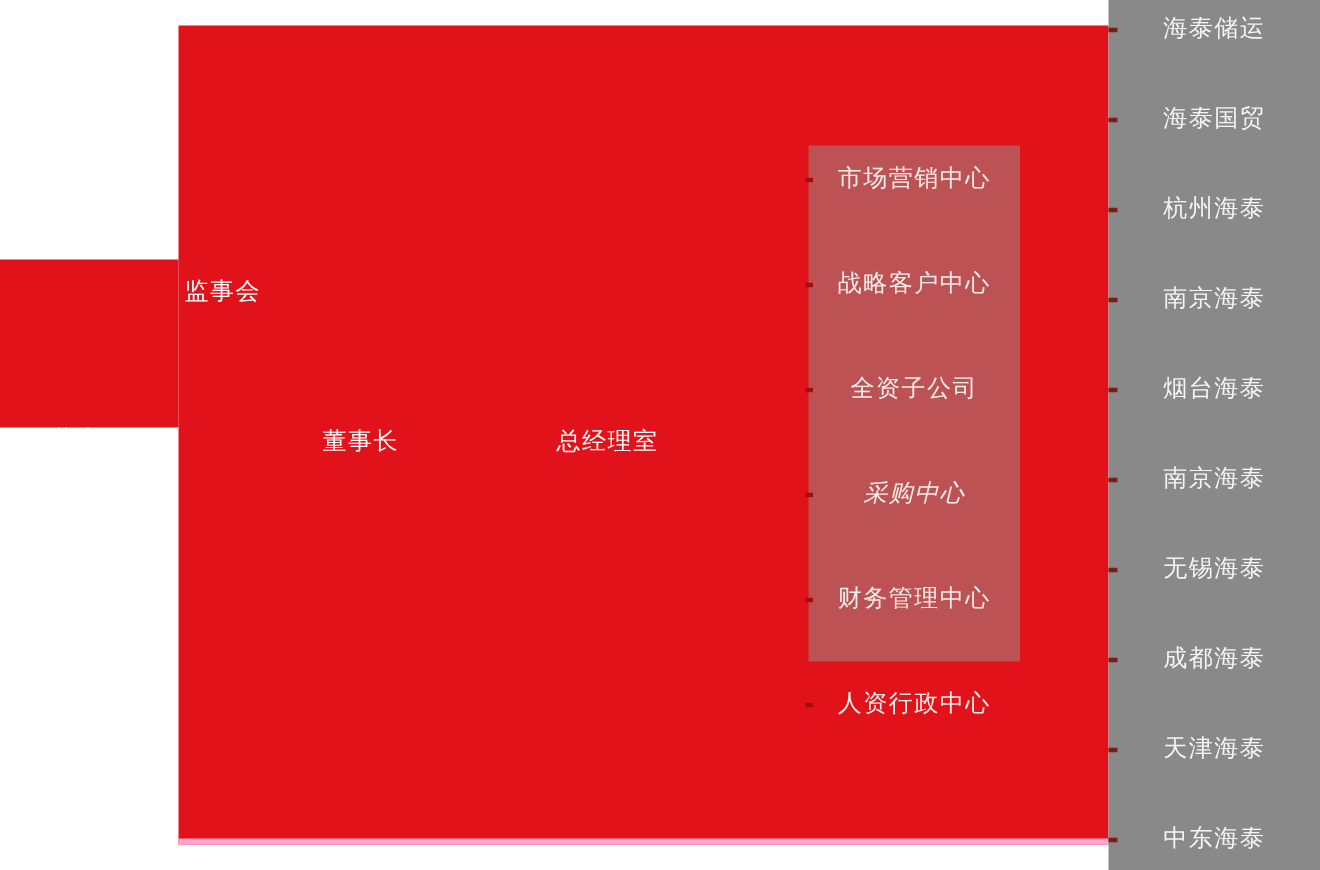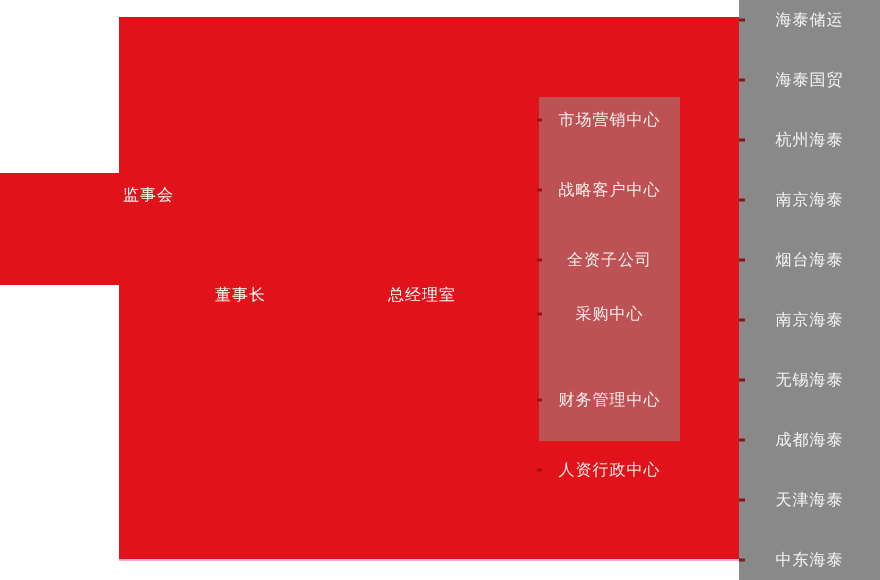--- a/index.html
+++ b/index.html
@@ -14,33 +14,33 @@
   }
   html,body{margin:0;padding:0;background:#ffffff;}
   .stage{
     position:relative;width:880px;height:580px;background:#ffffff;overflow:hidden;
     font-family:"Liberation Sans","DejaVu Sans",sans-serif;
   }
   .block{position:absolute;}
   .main-block{
     left:119px;top:17px;width:620px;height:542px;
     background:var(--primary-red);
-    border-bottom:2px solid #f9a8d4;
+    border-bottom:4px solid #f9a8d4;
   }
   .board-block{
     left:0;top:173px;width:119px;height:112px;
     background:var(--primary-red);
   }
   .lbl{
     position:absolute;color:var(--text-on-red);
     font-size:16px;line-height:16px;letter-spacing:1px;white-space:nowrap;
   }
   .lbl-supervisory{left:4px;top:170px;}
   .lbl-chairman{left:96px;top:270px;}
-  .lbl-gm{left:269px;top:270px;text-align:center;}
+  .lbl-gm{left:252px;top:270px;text-align:center;}
   .lbl-board{left:0;top:113px;width:100%;text-align:center;letter-spacing:1px;}
   .centers-col{
     left:539px;top:97px;width:141px;height:344px;
     background:var(--muted-red);
   }
   .subs-col{
     left:739px;top:0;width:141px;height:580px;
     background:var(--column-gray);
   }
   .row{
@@ -81,21 +81,21 @@
         <span class="row-label">市场营销中心</span>
       </div>
       <div class="row center-row" style="top: 93px;">
         <span class="tick tick-pink"></span>
         <span class="row-label">战略客户中心</span>
       </div>
       <div class="row center-row" style="top: 163px;">
         <span class="tick tick-pink"></span>
         <span class="row-label">全资子公司</span>
       </div>
-      <div class="row center-row" style="top: 217px;">
+      <div class="row center-row" style="top: 233px; font-style: italic;">
         <span class="tick tick-pink"></span>
         <span class="row-label">采购中心</span>
       </div>
       <div class="row center-row" style="top: 303px;">
         <span class="tick tick-pink"></span>
         <span class="row-label">财务管理中心</span>
       </div>
       <div class="row center-row" style="top: 373px;">
         <span class="tick tick-pink"></span>
         <span class="row-label">人资行政中心</span>

